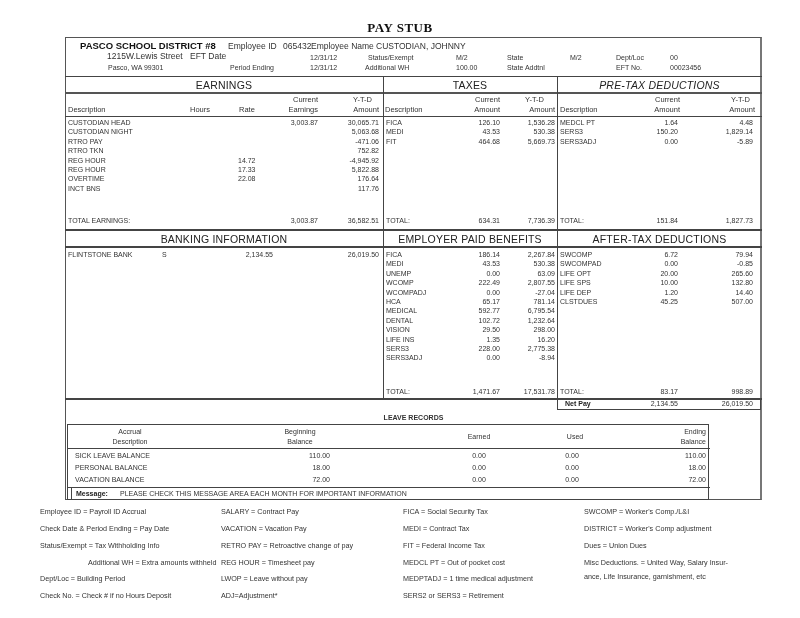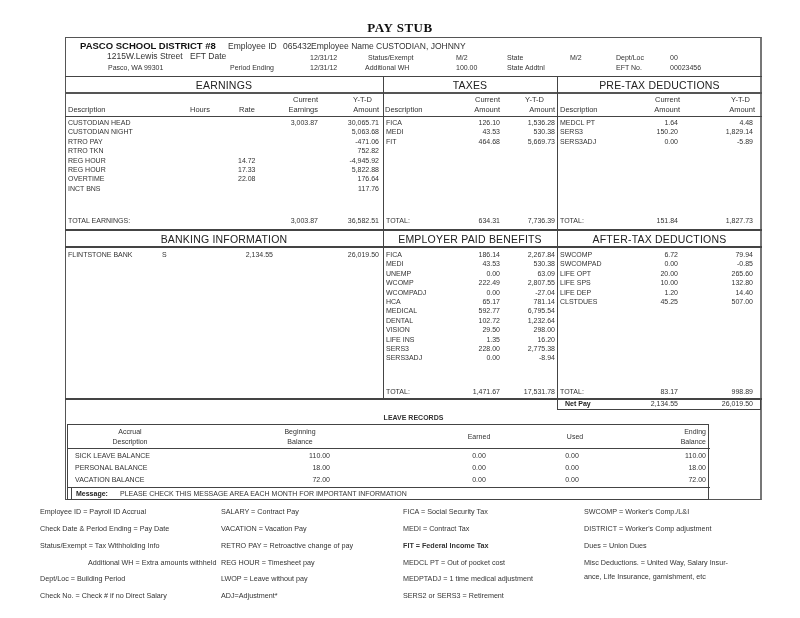--- a/index.html
+++ b/index.html
@@ -141,21 +141,21 @@
     <div class="t r" style="left:460px;width:40px;top:136.8px;">464.68</div>
     <div class="t r" style="left:505px;width:50px;top:136.8px;">5,669.73</div>
   </div>
   <div>
     <div class="t" style="left:386px;top:216px;">TOTAL:</div>
     <div class="t r" style="left:460px;width:40px;top:216px;">634.31</div>
     <div class="t r" style="left:505px;width:50px;top:216px;">7,736.39</div>
   </div>
 </div>
 
-<div class="sec-title" style="left:557px;width:205px;top:79px;">PRE-TAX DEDUCTIONS</div>
+<div class="sec-title" style="left:557px;width:205px;top:79px;font-style:italic;">PRE-TAX DEDUCTIONS</div>
 <div class="t hdr" style="left:560px;top:105px;">Description</div>
 <div class="t hdr r" style="left:640px;width:40px;top:95px;">Current</div>
 <div class="t hdr r" style="left:640px;width:40px;top:105px;">Amount</div>
 <div class="t hdr r" style="left:700px;width:50px;top:95px;">Y-T-D</div>
 <div class="t hdr r" style="left:700px;width:55px;top:105px;">Amount</div>
 <div>
   <div>
     <div class="t" style="left:560px;top:118px;">MEDCL PT</div>
     <div class="t r" style="left:640px;width:38px;top:118px;">1.64</div>
     <div class="t r" style="left:700px;width:53px;top:118px;">4.48</div>
@@ -342,32 +342,32 @@
 
 <div class="t" style="left:76px;top:489px;font-weight:bold;color:#222;">Message:</div>
 <div class="t" style="left:120px;top:489px;">PLEASE CHECK THIS MESSAGE AREA EACH MONTH FOR IMPORTANT INFORMATION</div>
 
 <div>
   <div class="legend" style="left:40px;top:507px;">Employee ID = Payroll ID Accrual</div>
   <div class="legend" style="left:40px;top:524px;">Check Date &amp; Period Ending = Pay Date</div>
   <div class="legend" style="left:40px;top:541px;">Status/Exempt = Tax Withholding Info</div>
   <div class="legend" style="left:40px;top:558px;margin-left:48px;">Additional WH = Extra amounts withheld</div>
   <div class="legend" style="left:40px;top:574px;">Dept/Loc = Building Period</div>
-  <div class="legend" style="left:40px;top:591px;">Check No. = Check # if no Direct Salary</div>
+  <div class="legend" style="left:40px;top:591px;">Check No. = Check # if no Hours Deposit</div>
 
   <div class="legend" style="left:221px;top:507px;">SALARY = Contract Pay</div>
   <div class="legend" style="left:221px;top:524px;">VACATION = Vacation Pay</div>
   <div class="legend" style="left:221px;top:541px;">RETRO PAY = Retroactive change of pay</div>
   <div class="legend" style="left:221px;top:558px;">REG HOUR = Timesheet pay</div>
   <div class="legend" style="left:221px;top:574px;">LWOP = Leave without pay</div>
   <div class="legend" style="left:221px;top:591px;">ADJ=Adjustment*</div>
 
   <div class="legend" style="left:403px;top:507px;">FICA = Social Security Tax</div>
   <div class="legend" style="left:403px;top:524px;">MEDI = Contract Tax</div>
-  <div class="legend" style="left:403px;top:541px;font-weight:bold;">FIT = Federal Income Tax</div>
+  <div class="legend" style="left:403px;top:541px;">FIT = Federal Income Tax</div>
   <div class="legend" style="left:403px;top:558px;">MEDCL PT = Out of pocket cost</div>
   <div class="legend" style="left:403px;top:574px;">MEDPTADJ = 1 time medical adjustment</div>
   <div class="legend" style="left:403px;top:591px;">SERS2 or SERS3 = Retirement</div>
 
   <div class="legend" style="left:584px;top:507px;">SWCOMP = Worker's Comp./L&amp;I</div>
   <div class="legend" style="left:584px;top:524px;">DISTRICT = Worker's Comp adjustment</div>
   <div class="legend" style="left:584px;top:541px;">Dues = Union Dues</div>
   <div class="legend" style="left:584px;top:558px;">Misc Deductions. = United Way,  Salary Insur-</div>
   <div class="legend" style="left:584px;top:572px;">ance, Life Insurance, garnishment, etc</div>
 </div>

